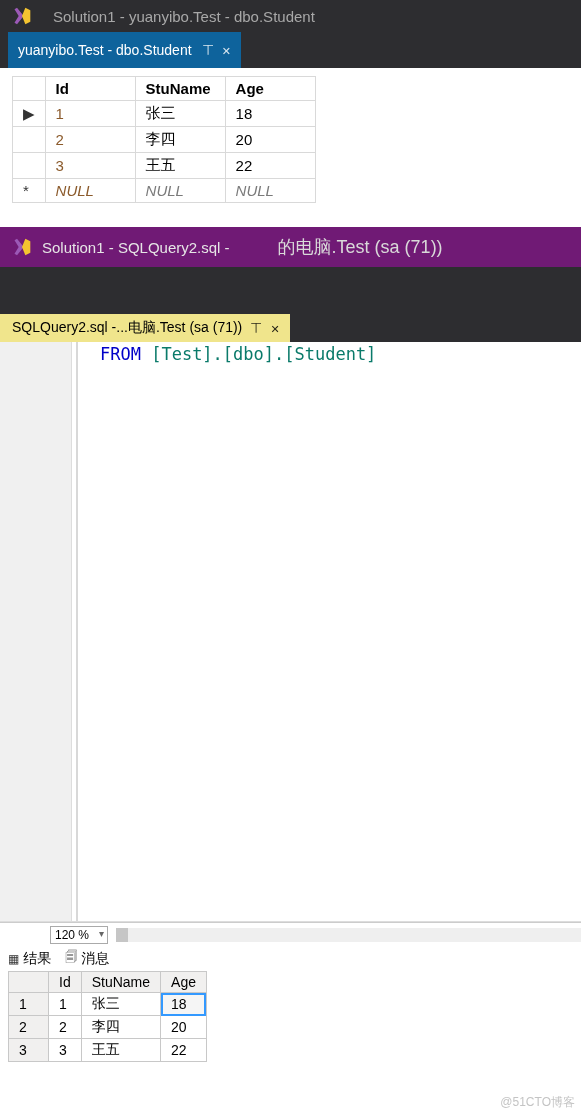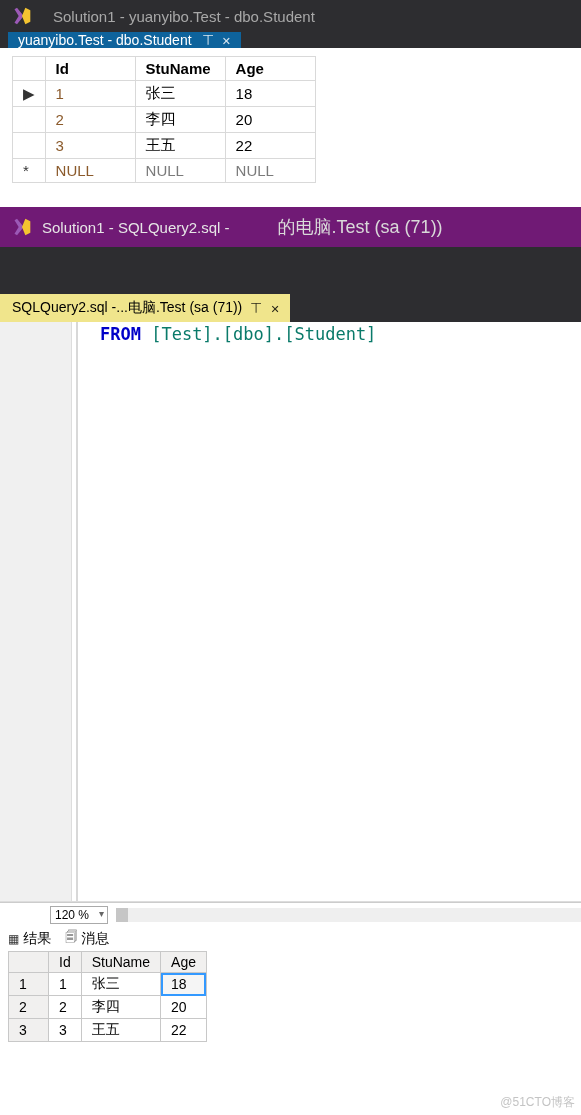--- a/index.html
+++ b/index.html
@@ -5,55 +5,55 @@
   * { box-sizing: border-box; margin: 0; padding: 0; }
   body { font-family: "Segoe UI", "Microsoft YaHei", sans-serif; background: #fff; width: 581px; height: 1115px; overflow: hidden; position: relative; }
 
   
   .titlebar1 { background: #2d2d30; color: #b6b6b6; height: 32px; padding: 12px 12px; display: flex; align-items: center; gap: 21px; }
   .titlebar1 .title { color: #a8a8a8; font-size: 15px; }
   .app-icon-svg { width: 20px; height: 20px; }
 
   
   .doctabstrip { background: #2d2d30; padding-left: 8px; display: flex; align-items: center; }
-  .doctab-active { background: #0e639c; color: #fff; font-size: 14px; height: 16px; display: flex; align-items: center; padding: 0 10px; gap: 10px; }
+  .doctab-active { background: #0e639c; color: #fff; font-size: 14px; height: 36px; display: flex; align-items: center; padding: 0 10px; gap: 10px; }
   .tab-actions { display: flex; align-items: center; gap: 8px; }
   .tab-btn { color: #fff; opacity: 0.85; font-size: 14px; cursor: pointer; }
   .tab-pin::before { content:"⊣"; transform: rotate(-90deg); display:inline-block;}
   .tab-close::before { content:"✕"; font-size: 11px; }
 
   
   .datagrid { border-collapse: collapse; margin: 8px 0 0 12px; }
   .datagrid th, .datagrid td { border: 1px solid #d9d9d9; padding: 3px 10px; font-size: 15px; text-align: left; background:#fff; }
   .datagrid th { font-weight: 600; }
   .rowhdr { width: 28px; text-align:center; color:#6b6b6b; font-weight:400; }
   .datagrid .id-cell { color: #8b5a2b; width:90px;}
   .datagrid .stu-cell { width:90px;}
   .datagrid .age-cell { width:90px;}
-  .null-cell { color: #7a7a7a; }
+  .null-cell { font-style: italic; color: #7a7a7a; }
   .rowhdr-sel { color:#333; }
 
   .gap { height: 24px; background:#fff; }
 
   
   .titlebar2 { background: #701a75; color: #e6e6e6; height: 40px; padding: 6px 12px; display: flex; align-items: center; gap: 10px; }
   .titlebar2 .title { color: #e6e6e6; font-size: 15px; }
   .titlebar2 .conn { color:#d9d9d9; margin-left:38px; font-size:18px;}
 
   
   .querytabstrip { background: #2d2d30; display:flex; }
   .querytab { background: #f0e58c; color:#000; height: 28px; font-size: 14px; display:flex; align-items:center; padding:0 10px 0 12px; gap: 8px; margin-top: 47px; }
   .querytab .tab-btn { color:#000; }
 
   
   .editor-container { background:#fff; position:relative; height:580px; border-bottom:1px solid #ddd; }
   .ed-gutter { position:absolute; left:0; top:0; bottom:0; width:72px; background:#f0f0f0; border-right:1px solid #ddd; }
   .ed-rule { position:absolute; left:76px; top:0; bottom:0; width:2px; background:#d8d8d8; }
   .ed-text { position:absolute; left:100px; top:0; font-family: Consolas, monospace; font-size: 17px; line-height:24px; white-space:pre; }
-  .kw { color:#0000c8;font-weight:bold; }
+  .kw { color:#0000c8; }
   .ident { color:#0a7a6a; }
 
   
   .zoombar { display:flex; align-items:center; border-top:1px solid #ccc; background:#fff; height:24px;padding-left:46px; }
   .zoom-combo { border:1px solid #aaa; font-size:12px; padding:1px 18px 1px 4px; margin:2px 4px; position:relative; }
   .zoom-combo::after { content:"▾"; position:absolute; right:3px; top:1px; font-size:10px; color:#666; }
   .hscroll { flex:1; height:14px; background:#efefef; position:relative; margin-left:4px;}
   .hscroll .thumb { position:absolute; left:0; top:0; bottom:0; width:12px; background:#c6c6c6; }
 
   

